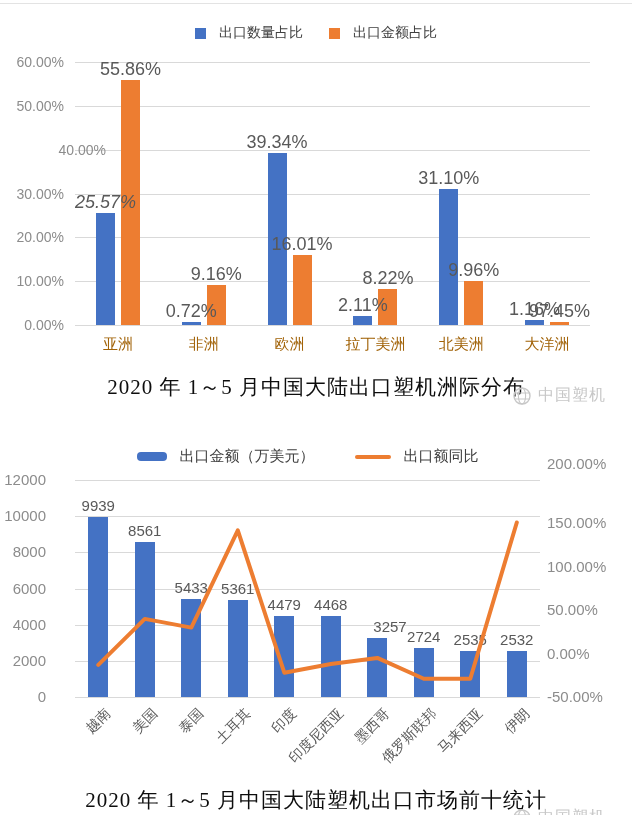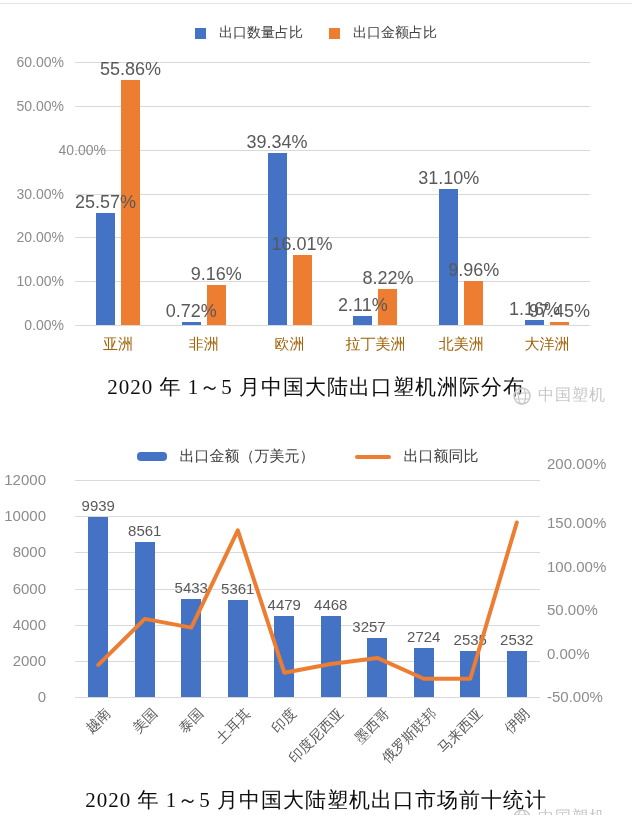--- a/index.html
+++ b/index.html
@@ -57,21 +57,21 @@
       <div class="gridline" style="left: 75px; top: 193.5px; width: 515px;"></div>
       <div class="ytick" style="left: 0px; top: 185.5px; width: 64px;">30.00%</div>
       <div class="gridline" style="left: 75px; top: 237.333px; width: 515px;"></div>
       <div class="ytick" style="left: 0px; top: 229.333px; width: 64px;">20.00%</div>
       <div class="gridline" style="left: 75px; top: 281.167px; width: 515px;"></div>
       <div class="ytick" style="left: 0px; top: 273.167px; width: 64px;">10.00%</div>
       <div class="gridline" style="left: 75px; top: 325px; width: 515px;"></div>
       <div class="ytick" style="left: 0px; top: 317px; width: 64px;">0.00%</div>
       <div class="bar" style="left: 95.9167px; top: 212.918px; width: 19px; height: 112.082px; background: rgb(68, 114, 196);"></div>
       <div class="bar" style="left: 120.917px; top: 80.147px; width: 19px; height: 244.853px; background: rgb(237, 125, 49);"></div>
-      <div class="vlabel" style="left: 70.4167px; top: 194.918px; width: 70px;">25.57%</div>
+      <div class="vlabel" style="left: 70.4167px; top: 194.918px; width: 70px; font-style: italic;">25.57%</div>
       <div class="vlabel" style="left: 95.4167px; top: 62.147px; width: 70px;">55.86%</div>
       <div class="xlabel" style="left: 72.9167px; top: 335px; width: 90px;">亚洲</div>
       <div class="bar" style="left: 181.75px; top: 321.844px; width: 19px; height: 3.156px; background: rgb(68, 114, 196);"></div>
       <div class="bar" style="left: 206.75px; top: 284.849px; width: 19px; height: 40.1513px; background: rgb(237, 125, 49);"></div>
       <div class="vlabel" style="left: 156.25px; top: 303.844px; width: 70px;">0.72%</div>
       <div class="vlabel" style="left: 181.25px; top: 266.849px; width: 70px;">9.16%</div>
       <div class="xlabel" style="left: 158.75px; top: 335px; width: 90px;">非洲</div>
       <div class="bar" style="left: 267.583px; top: 152.56px; width: 19px; height: 172.44px; background: rgb(68, 114, 196);"></div>
       <div class="bar" style="left: 292.583px; top: 254.823px; width: 19px; height: 70.1772px; background: rgb(237, 125, 49);"></div>
       <div class="vlabel" style="left: 242.083px; top: 134.56px; width: 70px;">39.34%</div>
@@ -149,21 +149,21 @@
       <div class="bar" style="left: 227.75px; top: 600.055px; width: 20px; height: 96.9447px; background: rgb(68, 114, 196);"></div>
       <div class="vlabel2" style="left: 197.75px; top: 581.055px; width: 80px;">5361</div>
       <div class="xlabel-rot" style="left: 91.75px; top: 705px; width: 150px;">土耳其</div>
       <div class="bar" style="left: 274.25px; top: 616.005px; width: 20px; height: 80.9952px; background: rgb(68, 114, 196);"></div>
       <div class="vlabel2" style="left: 244.25px; top: 597.005px; width: 80px;">4479</div>
       <div class="xlabel-rot" style="left: 138.25px; top: 705px; width: 150px;">印度</div>
       <div class="bar" style="left: 320.75px; top: 616.204px; width: 20px; height: 80.7963px; background: rgb(68, 114, 196);"></div>
       <div class="vlabel2" style="left: 290.75px; top: 597.204px; width: 80px;">4468</div>
       <div class="xlabel-rot" style="left: 184.75px; top: 705px; width: 150px;">印度尼西亚</div>
       <div class="bar" style="left: 367.25px; top: 638.103px; width: 20px; height: 58.8974px; background: rgb(68, 114, 196);"></div>
-      <div class="vlabel2" style="left: 329px; top: 619.103px; width: 80px;">3257</div>
+      <div class="vlabel2" style="left: 350px; top: 619.103px; width: 80px;">3257</div>
       <div class="xlabel-rot" style="left: 231.25px; top: 705px; width: 150px;">墨西哥</div>
       <div class="bar" style="left: 413.75px; top: 647.741px; width: 20px; height: 49.259px; background: rgb(68, 114, 196);"></div>
       <div class="vlabel2" style="left: 383.75px; top: 628.741px; width: 80px;">2724</div>
       <div class="xlabel-rot" style="left: 277.75px; top: 705px; width: 150px;">俄罗斯联邦</div>
       <div class="bar" style="left: 460.25px; top: 651.159px; width: 20px; height: 45.8412px; background: rgb(68, 114, 196);"></div>
       <div class="vlabel2" style="left: 430.25px; top: 632.159px; width: 80px;">2535</div>
       <div class="xlabel-rot" style="left: 324.25px; top: 705px; width: 150px;">马来西亚</div>
       <div class="bar" style="left: 506.75px; top: 651.213px; width: 20px; height: 45.787px; background: rgb(68, 114, 196);"></div>
       <div class="vlabel2" style="left: 476.75px; top: 632.213px; width: 80px;">2532</div>
       <div class="xlabel-rot" style="left: 370.75px; top: 705px; width: 150px;">伊朗</div>

